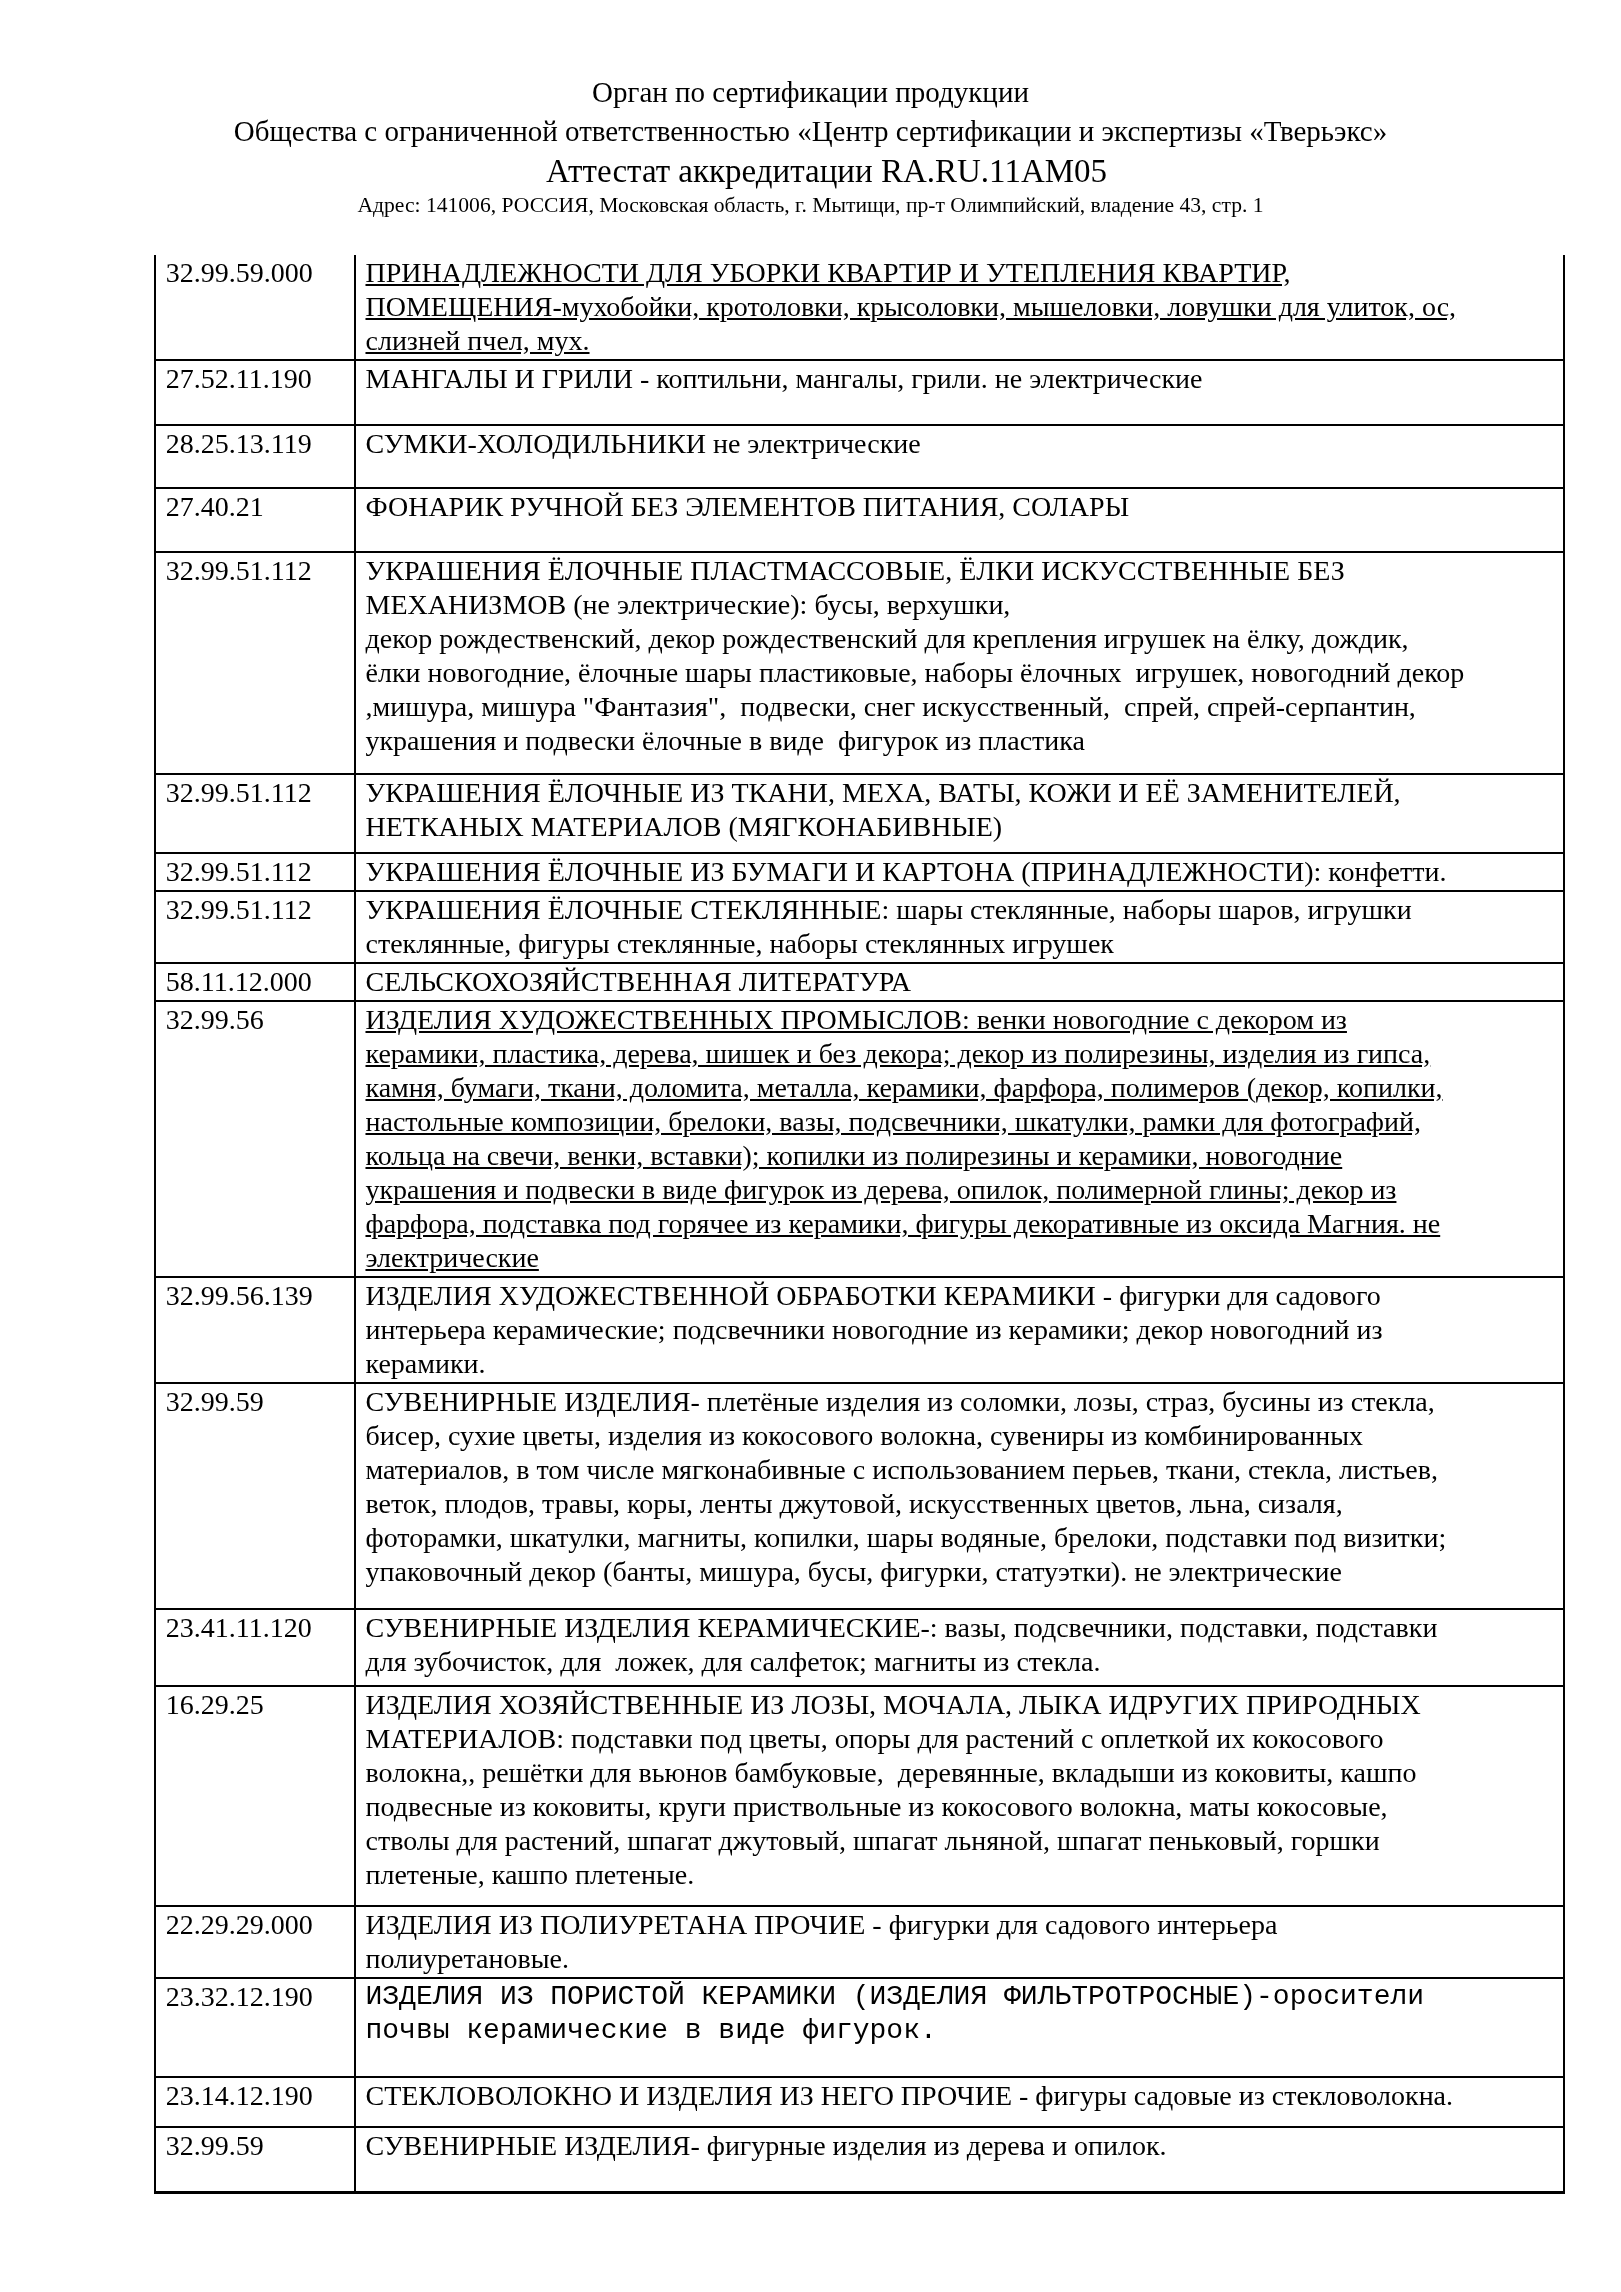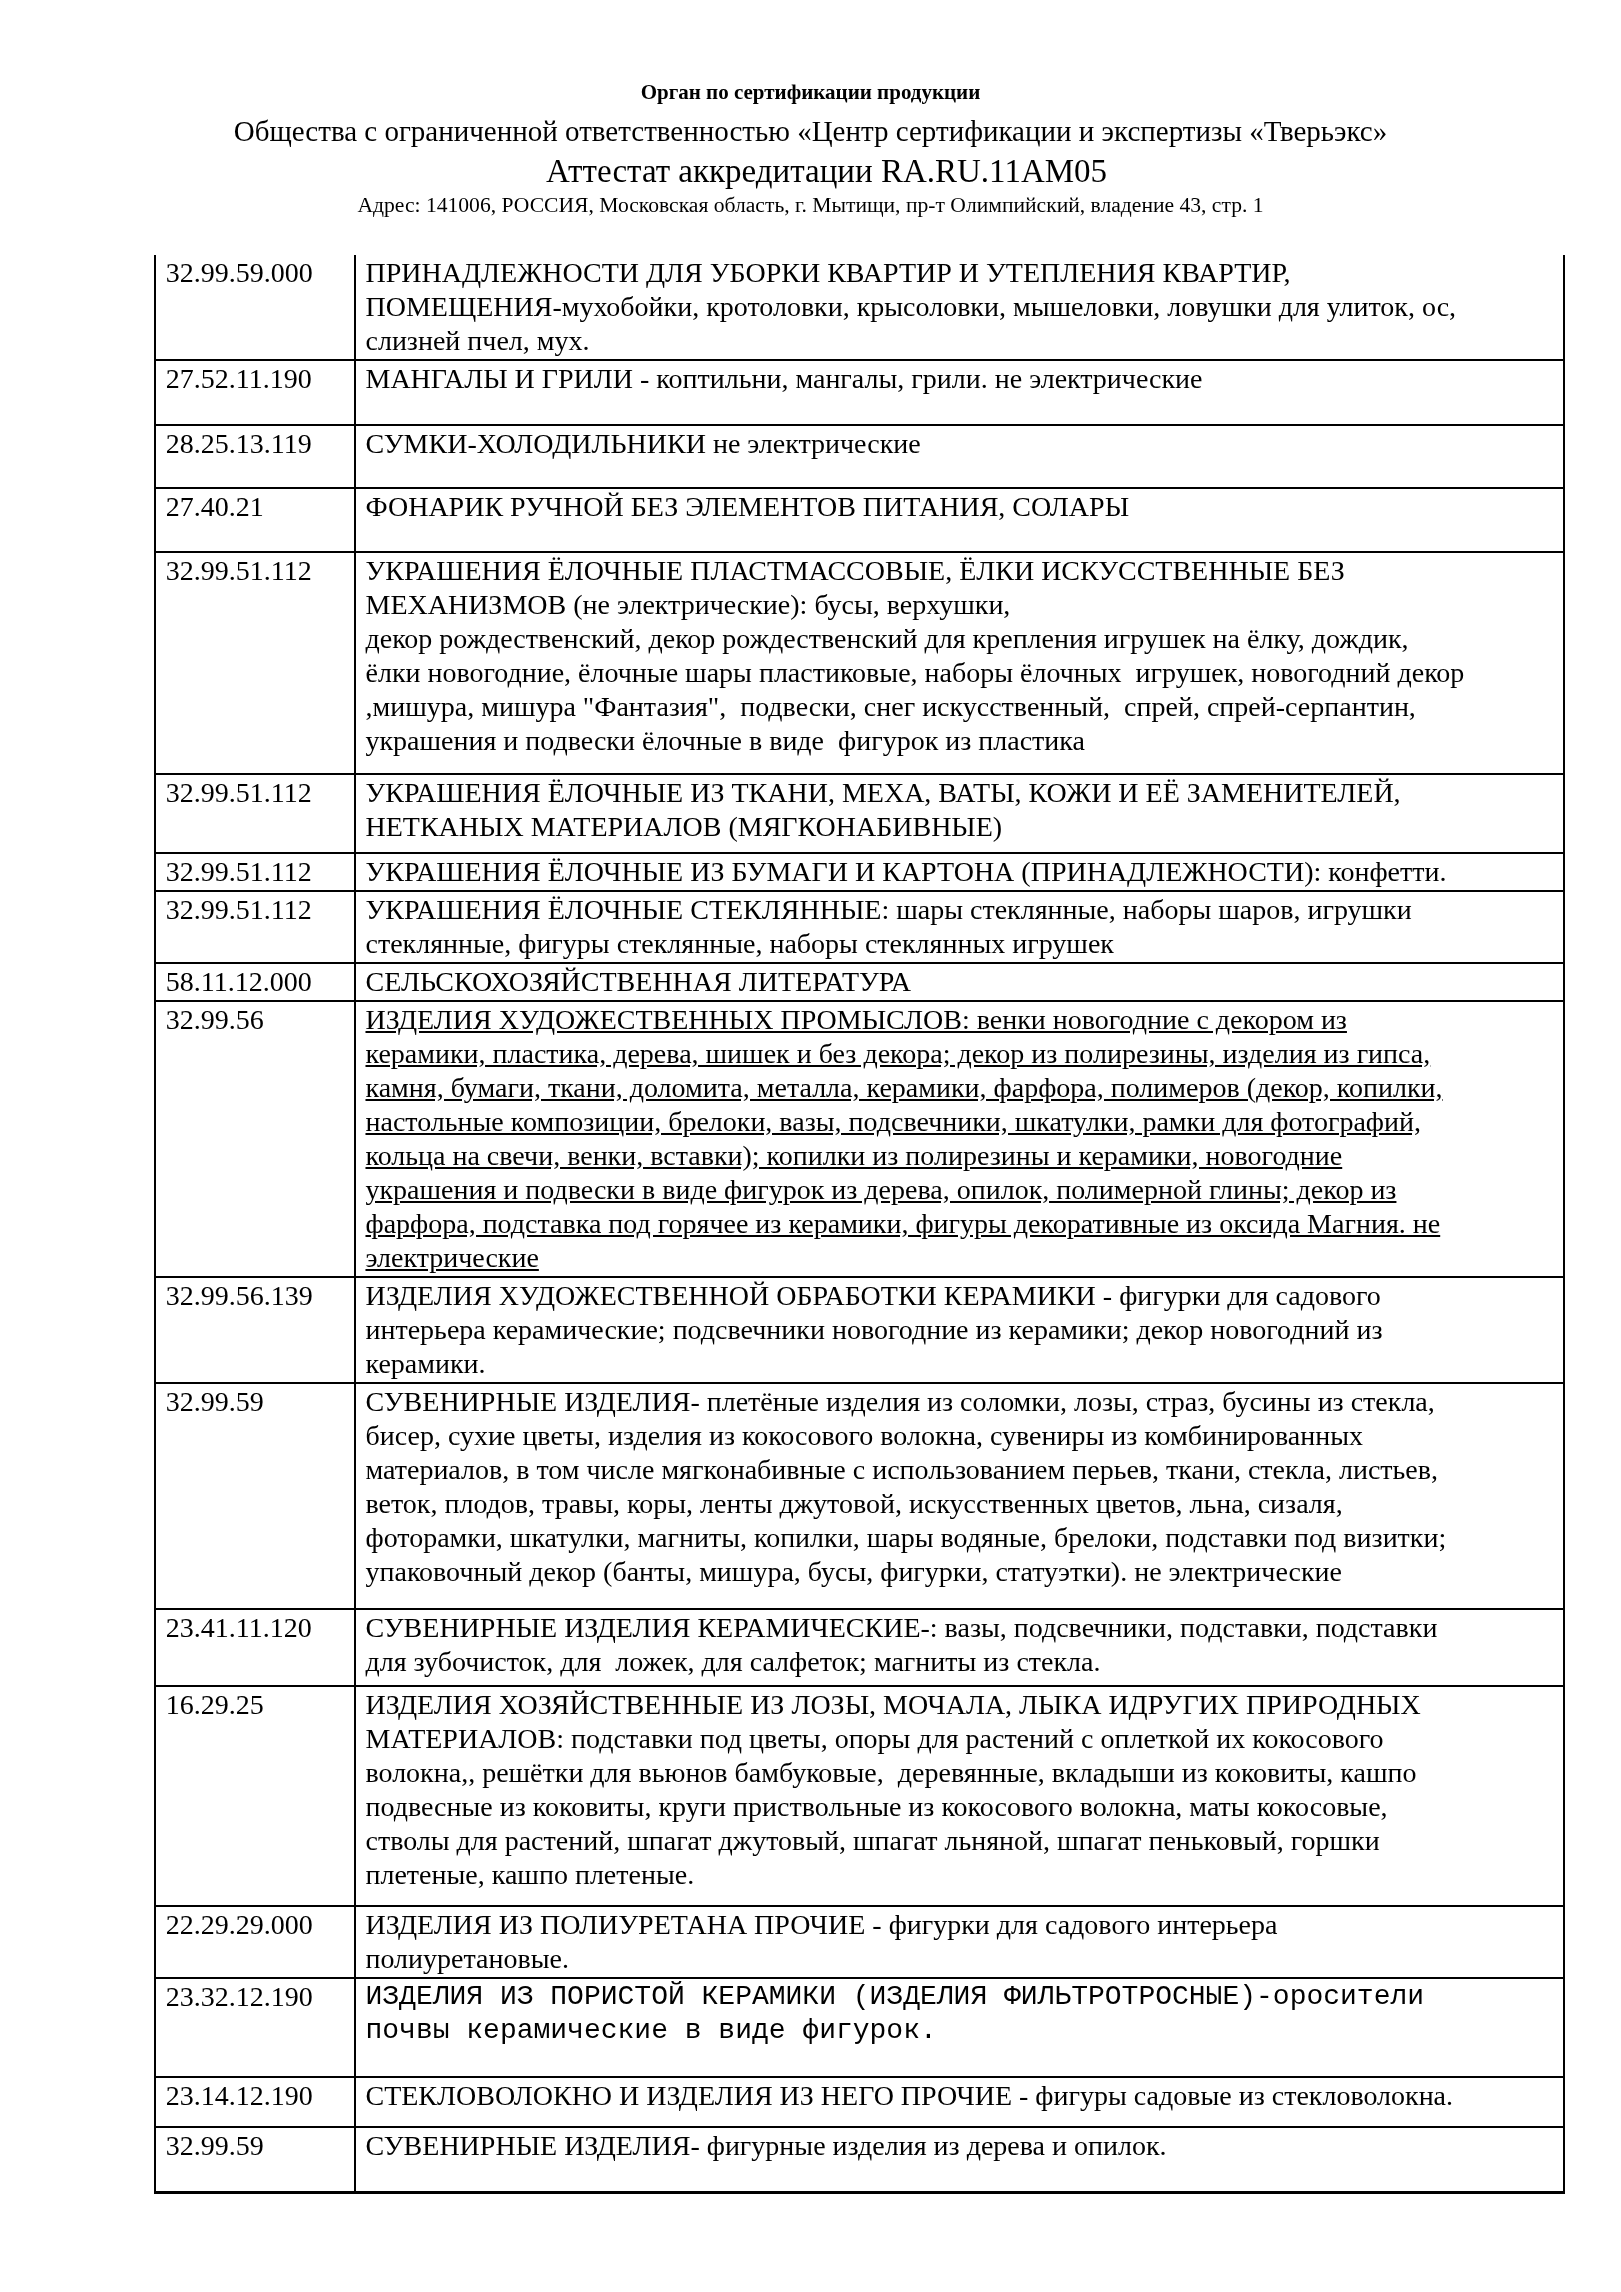--- a/index.html
+++ b/index.html
@@ -13,21 +13,21 @@
     position: relative;
     overflow: hidden;
     color: #000000;
     font-family: "Liberation Serif", "DejaVu Serif", serif;
   }
   .header {
     padding-top: 73px;
     text-align: center;
     width: 100%;
   }
-  .h-line1 { font-size: 21px; line-height: 39px; font-weight: bold; }
+  .h-line1 { font-size: 29px; line-height: 39px; }
   .h-line2 { font-size: 29px; line-height: 39px; }
   .h-line3 { font-size: 33px; line-height: 41px; padding-left: 32px; }
   .h-line4 { font-size: 21.6px; line-height: 27.4px; }
 
   table.doc-table {
     position: absolute;
     left: 154px;
     top: 255px;
     width: 1411px;
     border-collapse: collapse;
@@ -62,21 +62,21 @@
   <div class="h-line2">Общества с ограниченной ответственностью «Центр сертификации и экспертизы «Тверьэкс»</div>
   <div class="h-line3">Аттестат аккредитации RA.RU.11АМ05</div>
   <div class="h-line4">Адрес: 141006, РОССИЯ, Московская область, г. Мытищи, пр-т Олимпийский, владение 43, стр. 1</div>
 </div>
 
 <table class="doc-table">
   <tbody id="table-body">
       <tr>
         <td class="code">32.99.59.000</td>
         <td class="desc">
-          <div class="desc-inner" style="min-height: 98px;">ПРИНАДЛЕЖНОСТИ ДЛЯ УБОРКИ КВАРТИР И УТЕПЛЕНИЯ КВАРТИР,
+          <div class="desc-inner" style="min-height: 98px; text-decoration: underline;">ПРИНАДЛЕЖНОСТИ ДЛЯ УБОРКИ КВАРТИР И УТЕПЛЕНИЯ КВАРТИР,
 ПОМЕЩЕНИЯ-мухобойки, кротоловки, крысоловки, мышеловки, ловушки для улиток, ос,
 слизней пчел, мух.</div>
         </td>
       </tr>
       <tr>
         <td class="code">27.52.11.190</td>
         <td class="desc">
           <div class="desc-inner" style="min-height: 61px;">МАНГАЛЫ И ГРИЛИ - коптильни, мангалы, грили. не электрические</div>
         </td>
       </tr>

